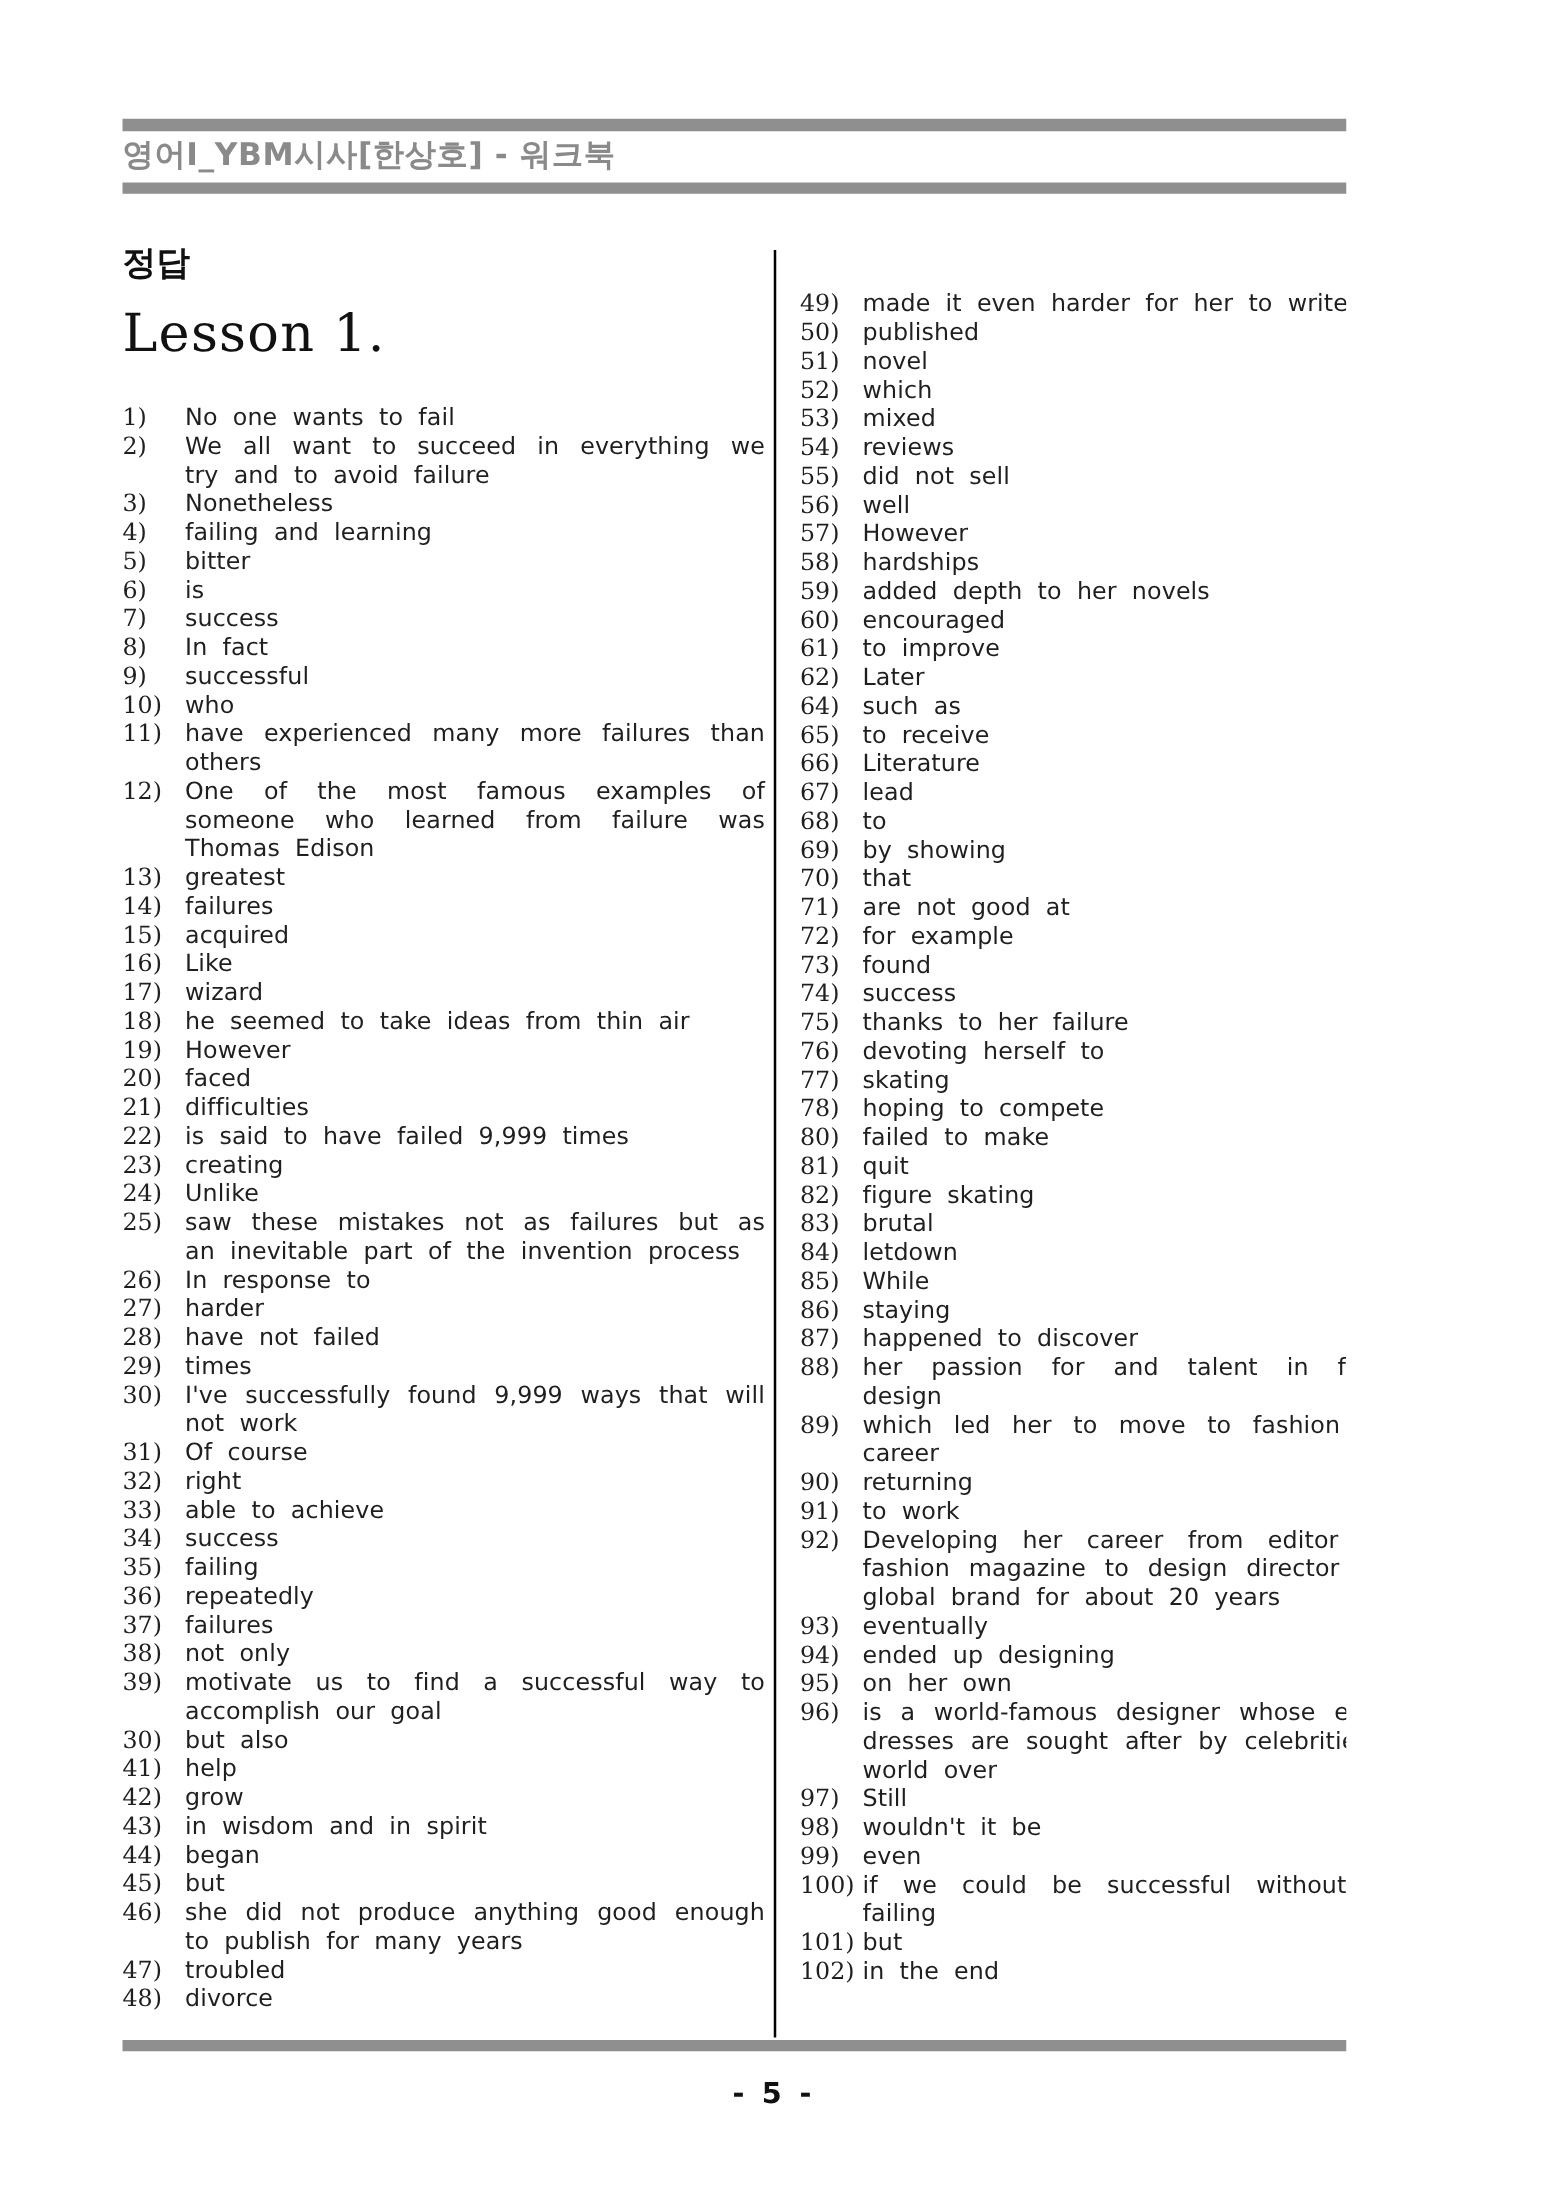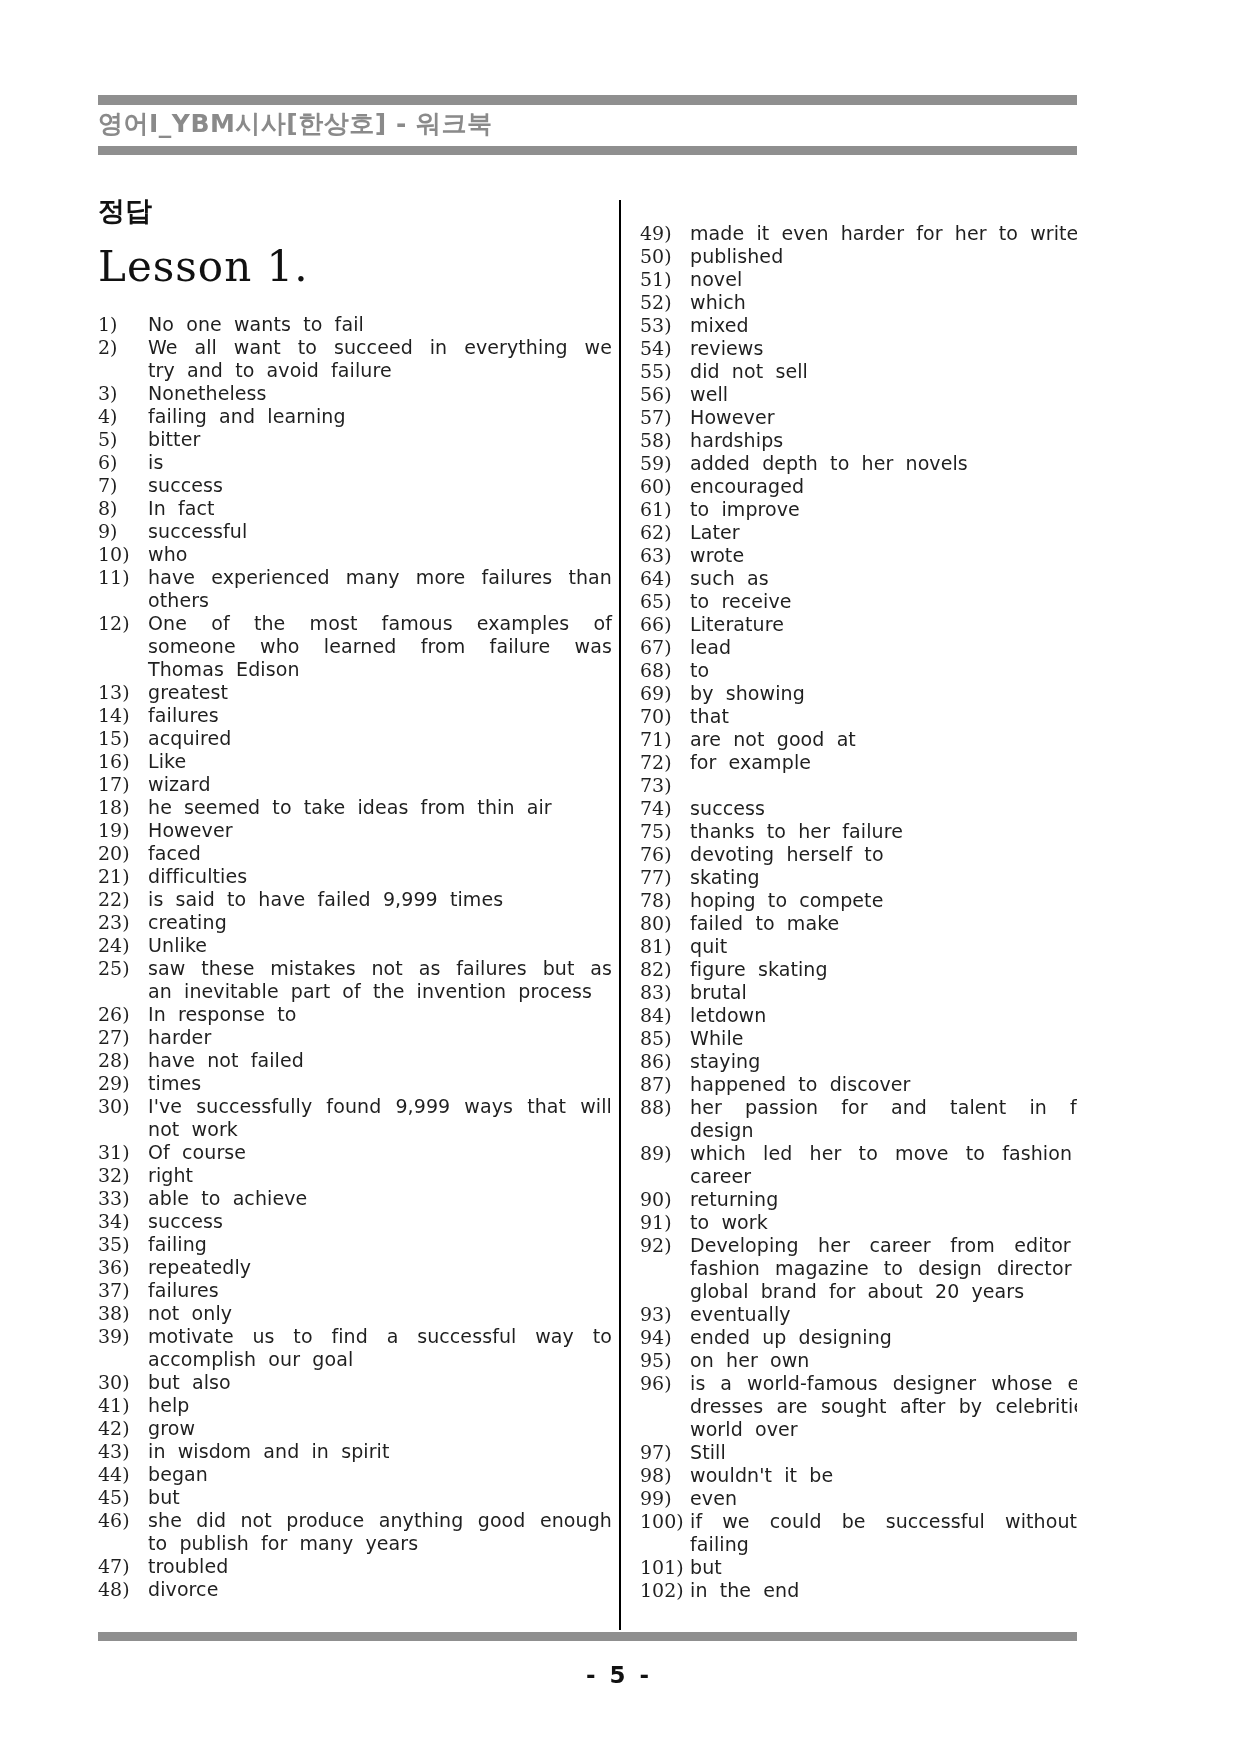--- a/index.html
+++ b/index.html
@@ -72,21 +72,21 @@
   }
   .lesson-title {
     font-family: "DejaVu Serif", serif;
     font-weight: normal;
     font-size: 42px;
     line-height: 46px;
     color: #111111;
     margin-top: 18px;
     letter-spacing: 1px;
   }
-  .list { margin-top: 23px; }
+  .list { margin-top: 33px; }
 
   .item {
     display: flex;
     align-items: flex-start;
     font-size: 19px;
     line-height: 23px;
   }
   .num {
     flex: 0 0 auto;
     min-width: 50px;
@@ -388,24 +388,20 @@
         </div>
         <div class="item">
           <span class="num">61)</span>
           <span class="txt">to improve</span>
         </div>
         <div class="item">
           <span class="num">62)</span>
           <span class="txt">Later</span>
         </div>
         <div class="item">
-          <span class="num">63)</span>
-          <span class="txt">wrote</span>
-        </div>
-        <div class="item">
           <span class="num">64)</span>
           <span class="txt">such as</span>
         </div>
         <div class="item">
           <span class="num">65)</span>
           <span class="txt">to receive</span>
         </div>
         <div class="item">
           <span class="num">66)</span>
           <span class="txt">Literature</span>
@@ -429,20 +425,21 @@
         <div class="item">
           <span class="num">71)</span>
           <span class="txt">are not good at</span>
         </div>
         <div class="item">
           <span class="num">72)</span>
           <span class="txt">for example</span>
         </div>
         <div class="item">
           <span class="num">73)</span>
+          <span class="txt">found</span>
         </div>
         <div class="item">
           <span class="num">74)</span>
           <span class="txt">success</span>
         </div>
         <div class="item">
           <span class="num">75)</span>
           <span class="txt">thanks to her failure</span>
         </div>
         <div class="item">

